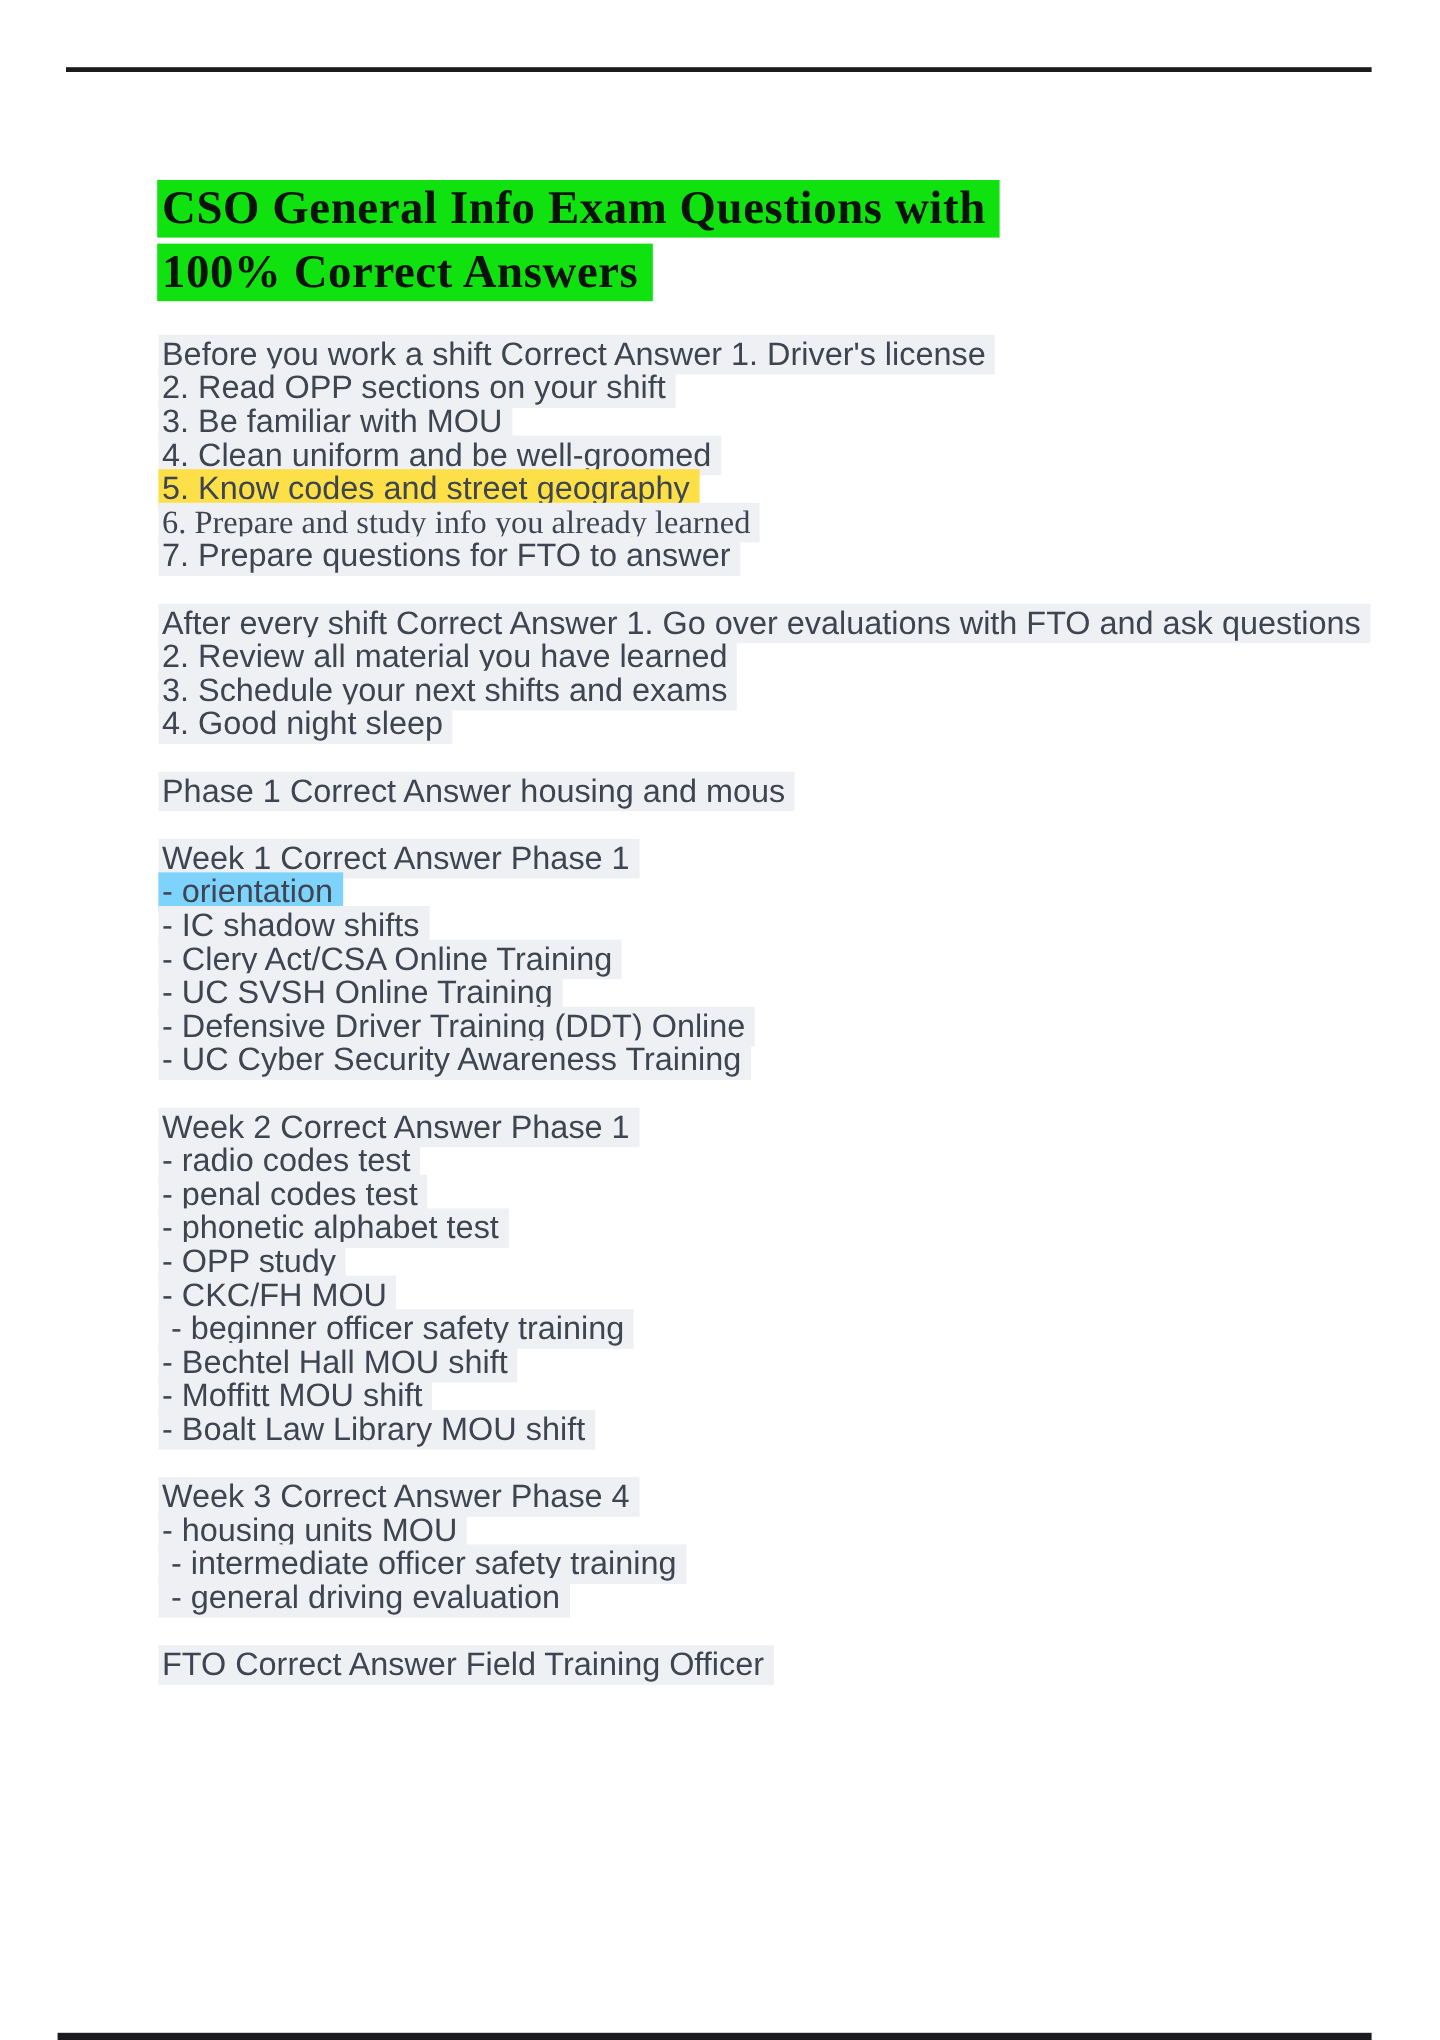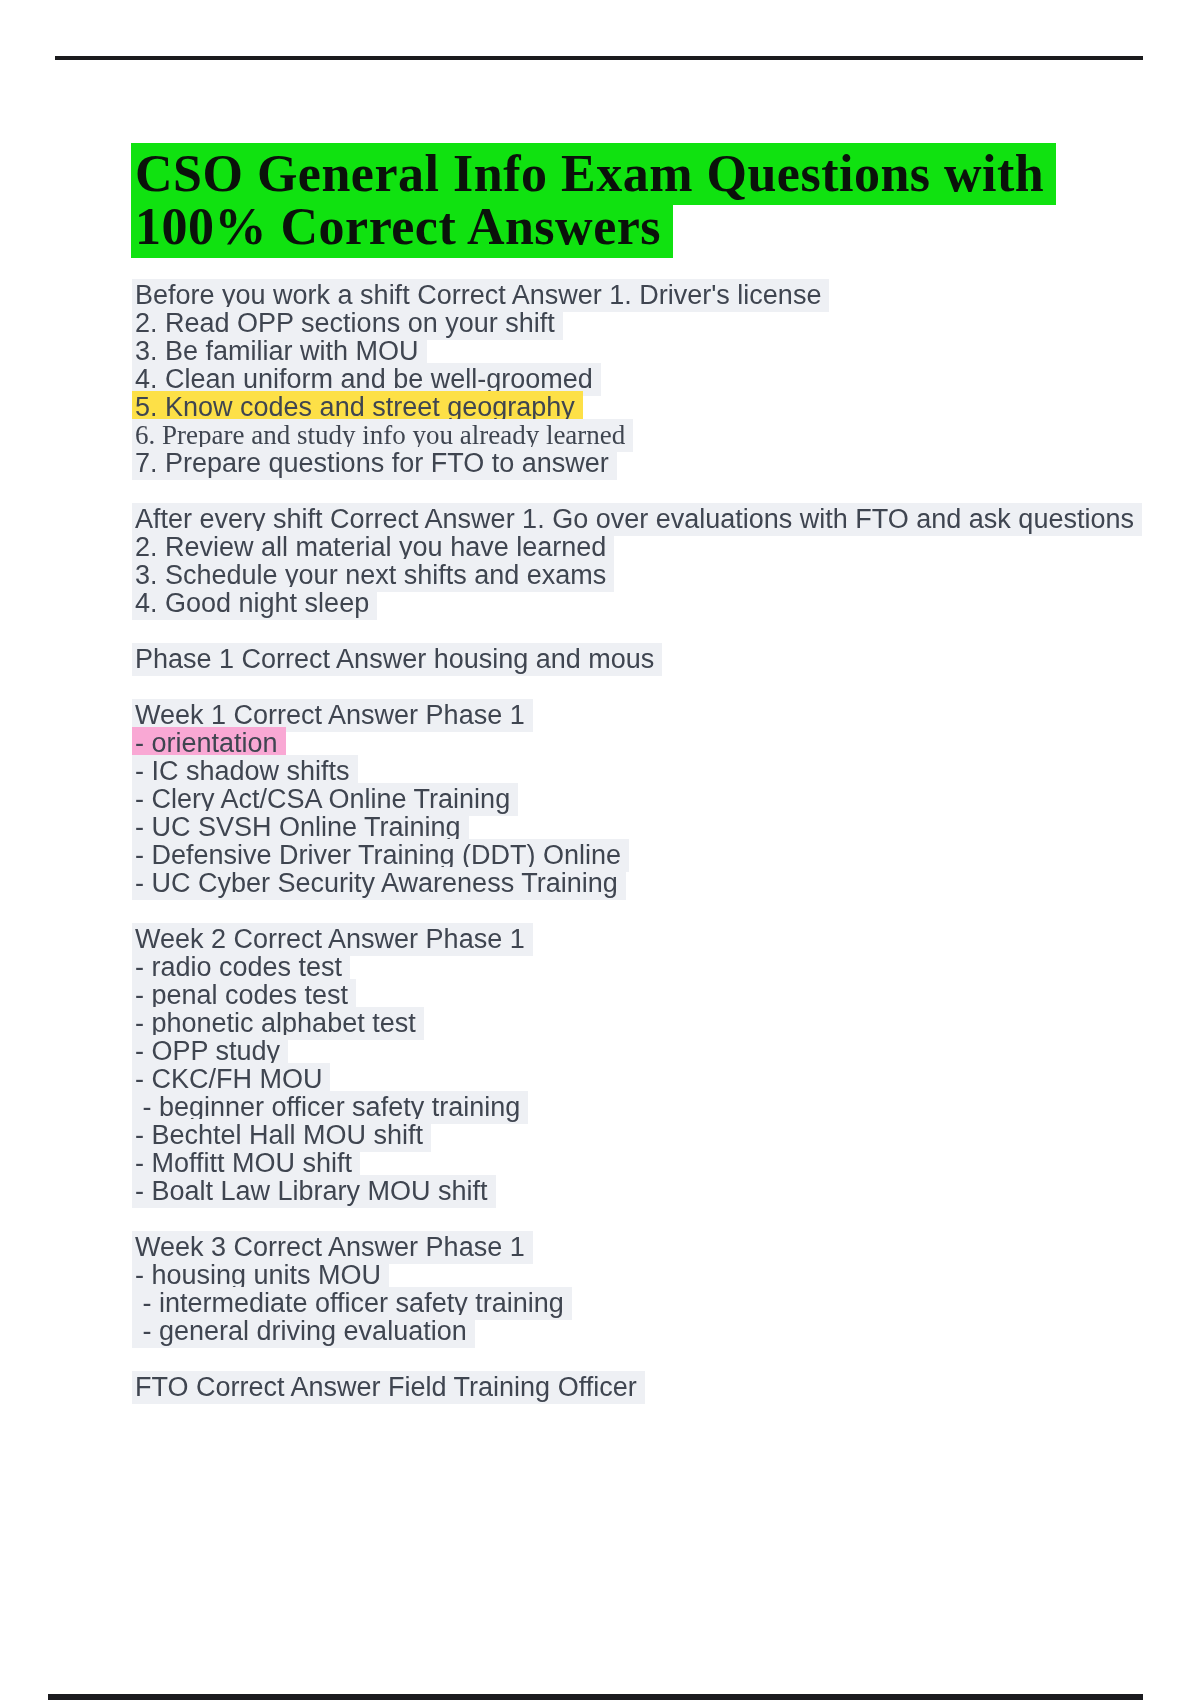--- a/index.html
+++ b/index.html
@@ -31,21 +31,21 @@
     height: 6px;
     background: #1b1b1f;
   }
   .title {
     position: absolute;
     left: 135px;
     top: 147px;
     margin: 0;
     font-family: "Liberation Serif", serif;
     font-weight: 700;
-    font-size: 52px;
+    font-size: 39px;
     line-height: 53px;
     color: #0a120a;
     letter-spacing: 0.5px;
   }
   .title-line {
     white-space: pre;
   }
   .hl-green {
     background: #10e210;
     padding: 2px 12px 3px 4px;
@@ -96,39 +96,39 @@
       <div class="line"><span style="background: rgb(238, 240, 244);">7. Prepare questions for FTO to answer</span></div>
       <div class="blank"></div>
       <div class="line"><span style="background: rgb(238, 240, 244);">After every shift Correct Answer 1. Go over evaluations with FTO and ask questions</span></div>
       <div class="line"><span style="background: rgb(238, 240, 244);">2. Review all material you have learned</span></div>
       <div class="line"><span style="background: rgb(238, 240, 244);">3. Schedule your next shifts and exams</span></div>
       <div class="line"><span style="background: rgb(238, 240, 244);">4. Good night sleep</span></div>
       <div class="blank"></div>
       <div class="line"><span style="background: rgb(238, 240, 244);">Phase 1 Correct Answer housing and mous</span></div>
       <div class="blank"></div>
       <div class="line"><span style="background: rgb(238, 240, 244);">Week 1 Correct Answer Phase 1</span></div>
-      <div class="line"><span style="background: #f9a8d4;">- orientation</span></div>
+      <div class="line"><span style="background: #7dd3fc;">- orientation</span></div>
       <div class="line"><span style="background: rgb(238, 240, 244);">- IC shadow shifts</span></div>
       <div class="line"><span style="background: rgb(238, 240, 244);">- Clery Act/CSA Online Training</span></div>
       <div class="line"><span style="background: rgb(238, 240, 244);">- UC SVSH Online Training</span></div>
       <div class="line"><span style="background: rgb(238, 240, 244);">- Defensive Driver Training (DDT) Online</span></div>
       <div class="line"><span style="background: rgb(238, 240, 244);">- UC Cyber Security Awareness Training</span></div>
       <div class="blank"></div>
       <div class="line"><span style="background: rgb(238, 240, 244);">Week 2 Correct Answer Phase 1</span></div>
       <div class="line"><span style="background: rgb(238, 240, 244);">- radio codes test</span></div>
       <div class="line"><span style="background: rgb(238, 240, 244);">- penal codes test</span></div>
       <div class="line"><span style="background: rgb(238, 240, 244);">- phonetic alphabet test</span></div>
       <div class="line"><span style="background: rgb(238, 240, 244);">- OPP study</span></div>
       <div class="line"><span style="background: rgb(238, 240, 244);">- CKC/FH MOU</span></div>
       <div class="line"><span style="background: rgb(238, 240, 244);"> - beginner officer safety training</span></div>
       <div class="line"><span style="background: rgb(238, 240, 244);">- Bechtel Hall MOU shift</span></div>
       <div class="line"><span style="background: rgb(238, 240, 244);">- Moffitt MOU shift</span></div>
       <div class="line"><span style="background: rgb(238, 240, 244);">- Boalt Law Library MOU shift</span></div>
       <div class="blank"></div>
-      <div class="line"><span style="background: rgb(238, 240, 244);">Week 3 Correct Answer Phase 1</span></div>
+      <div class="line"><span style="background: rgb(238, 240, 244);">Week 3 Correct Answer Phase 4</span></div>
       <div class="line"><span style="background: rgb(238, 240, 244);">- housing units MOU</span></div>
       <div class="line"><span style="background: rgb(238, 240, 244);"> - intermediate officer safety training</span></div>
       <div class="line"><span style="background: rgb(238, 240, 244);"> - general driving evaluation</span></div>
       <div class="blank"></div>
       <div class="line"><span style="background: rgb(238, 240, 244);">FTO Correct Answer Field Training Officer</span></div>
     </div>
 
   <div class="bottom-rule"></div>
 </div>
 

